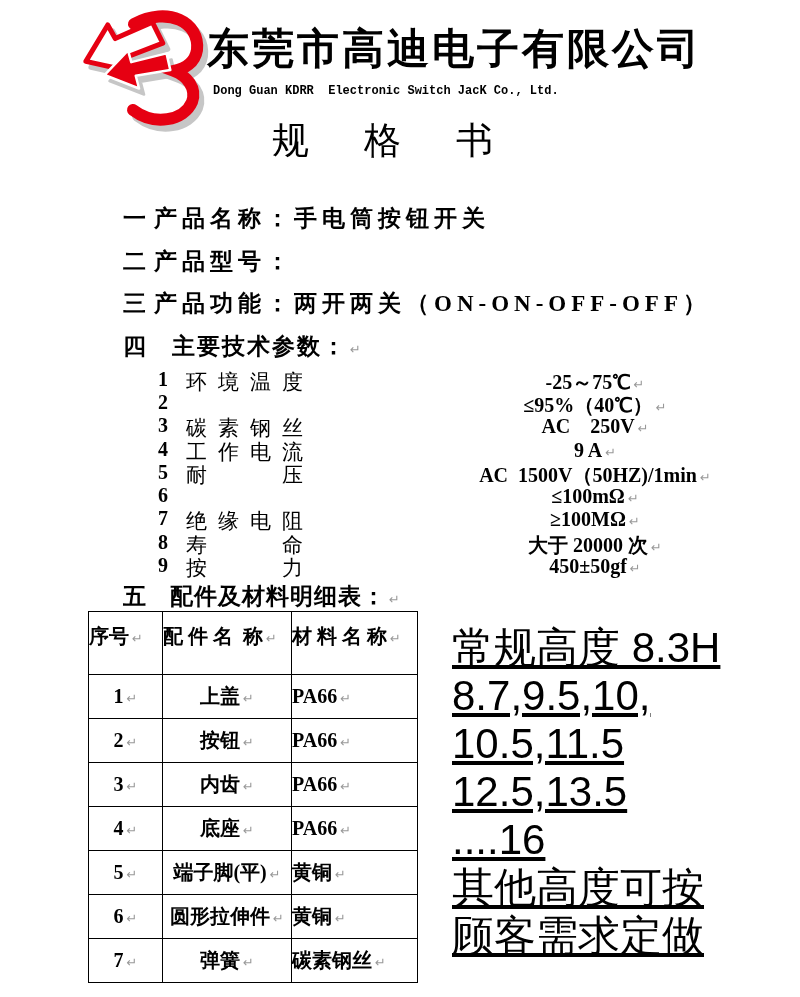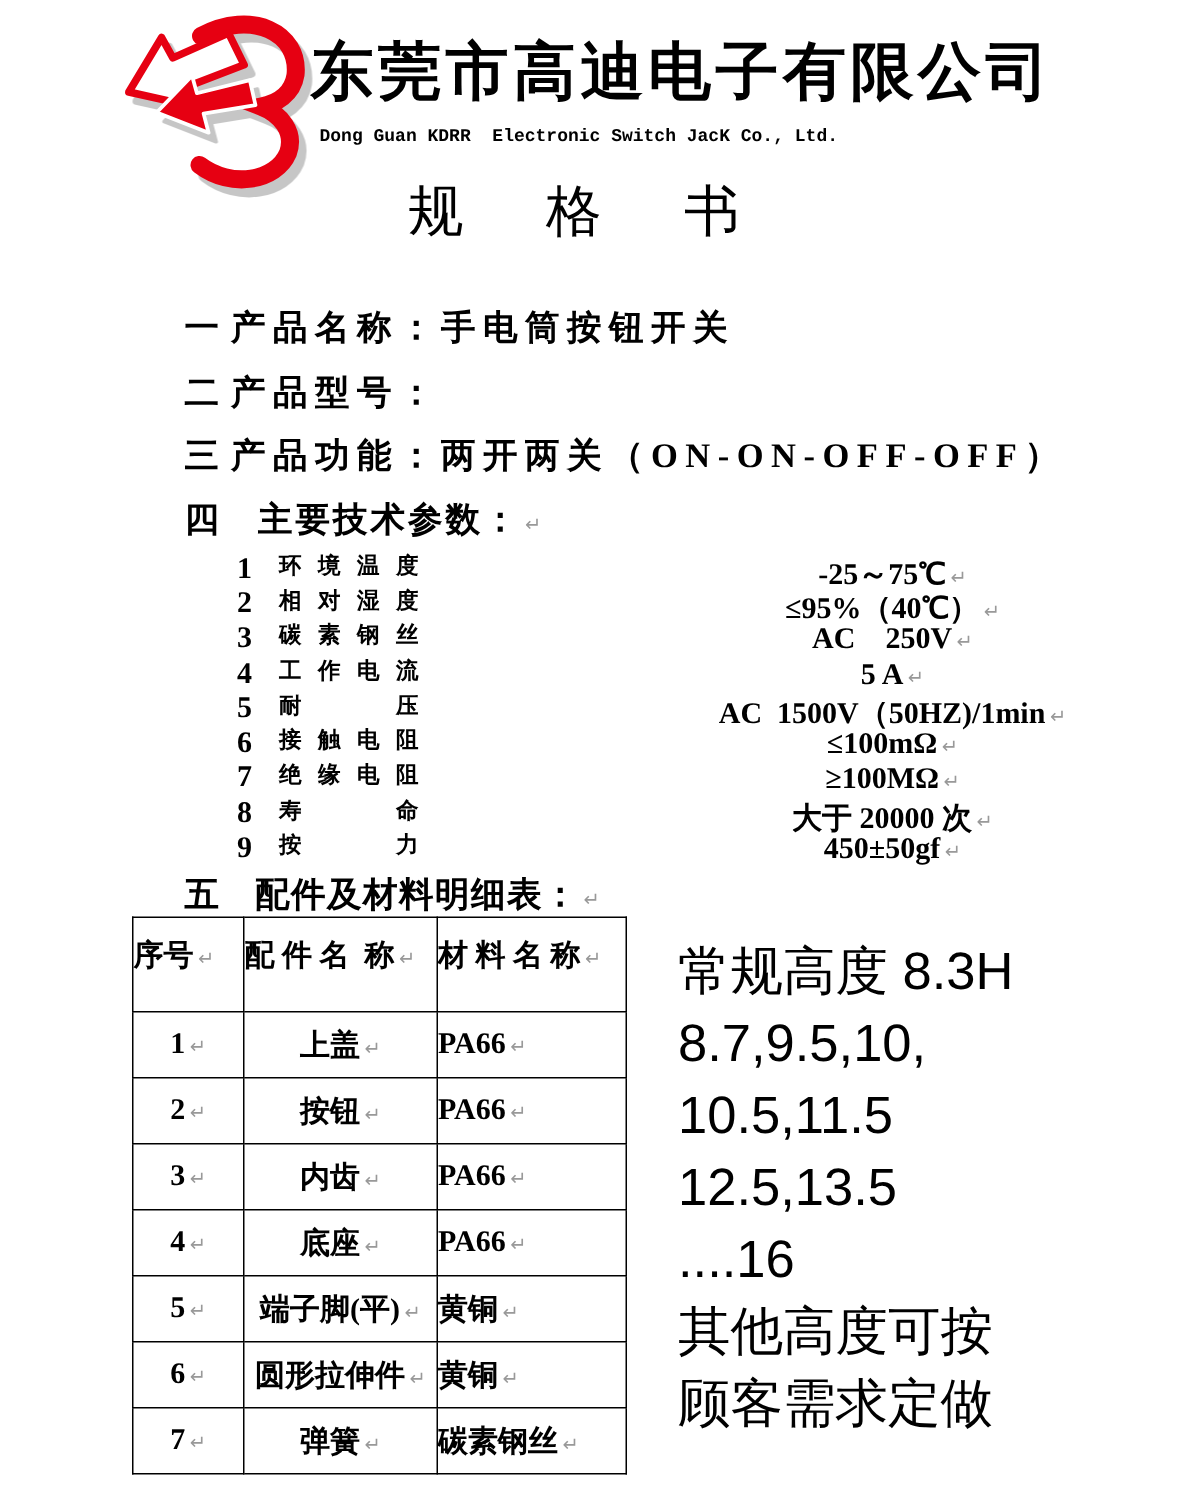--- a/index.html
+++ b/index.html
@@ -21,41 +21,41 @@
   .sec .sec-num{display:inline-block;width:31px;letter-spacing:0;}
   .sec .sec-text{letter-spacing:5px;}
   .sec.wide .sec-num{width:49px;}
   .sec.wide .sec-text{letter-spacing:2px;text-align:right;}
   .sec.five .sec-num{width:47px;}
   .sec.five .sec-text{letter-spacing:1px;}
 
   
   .prow{position:absolute;left:0;width:800px;height:24px;}
   .pno{position:absolute;left:158px;top:0;font-size:20px;font-weight:700;}
-  .pname{position:absolute;left:186px;top:0;font-size:15px;font-weight:700;letter-spacing:11px;white-space:pre;}
+  .pname{position:absolute;left:186px;top:0;font-size:21px;font-weight:400;letter-spacing:11px;white-space:pre;}
   .pvalbox{position:absolute;left:435px;top:1px;width:320px;text-align:center;
         font-size:20px;font-weight:700;white-space:pre;}
 
   
   .pmark{color:#999;font-size:13px;font-weight:400;margin-left:3px;font-family:"DejaVu Sans",sans-serif;}
 
   
   table.parts{position:absolute;left:88px;top:611px;border-collapse:collapse;table-layout:fixed;
         font-size:20px;font-weight:700;}
   table.parts th,table.parts td{border:1.5px solid #000;padding:0;overflow:hidden;white-space:pre;}
   table.parts th{height:51px;vertical-align:top;padding-top:11px;text-align:left;font-size:20px;margin-left:46px;}
   table.parts td{height:43px;vertical-align:middle;}
   .c-no{width:73px;} .c-part{width:128px;} .c-mat{width:125px;}
   th.c-no{padding-left:7px;} th.c-part{padding-left:9px;} th.c-mat{padding-left:8px;}
   td.c-no,td.c-part{text-align:center;}
   td.c-mat{text-align:left;padding-left:10px;}
 
   
   .side-note{position:absolute;left:452px;top:624px;font-family:"Liberation Sans",sans-serif;
-        font-size:35px;font-weight:400;line-height:48px;white-space:nowrap;}
+        font-size:42px;font-weight:400;line-height:48px;white-space:nowrap;text-decoration:underline;}
 </style>
 </head>
 <body>
 
 <div class="page">
 
   <svg class="logo" viewBox="0 0 128 128" xmlns="http://www.w3.org/2000/svg">
     <path d="M56 20 C90 2 122 18 119 46 C117 59 106 65 96 67 C109 72 119 84 114 98 C106 117 76 122 55 106" fill="none" stroke="#e60012" stroke-width="12" stroke-linecap="round"></path>
     <polygon points="6,48 36,18 40,33 80,26 85,49 44,54 48,69" fill="#ffffff" stroke="#e60012" stroke-width="5" stroke-linejoin="round" transform="rotate(-14 45 45)"></polygon>
     <polygon points="26,68 52,46 54,58 90,53 92,70 57,72 59,85" fill="#e60012" stroke="#ffffff" stroke-width="2.5" stroke-linejoin="round" transform="rotate(-6 55 65)"></polygon>
@@ -79,41 +79,39 @@
     <span class="sec-num">四</span><span class="sec-text">主要技术参数：</span><span class="pmark">↵</span>
   </div>
 
   <div class="prow" style="top:368px">
     <span class="pno">1</span>
     <span class="pname">环境温度</span>
     <span class="pvalbox"><span>-25～75℃</span><span class="pmark">↵</span></span>
   </div>
   <div class="prow" style="top:391px">
     <span class="pno">2</span>
-    <span class="pname">相对湿度</span>
     <span class="pvalbox"><span>≤95%（40℃）</span><span class="pmark">↵</span></span>
   </div>
   <div class="prow" style="top:414px">
     <span class="pno">3</span>
     <span class="pname">碳素钢丝</span>
     <span class="pvalbox"><span>AC    250V</span><span class="pmark">↵</span></span>
   </div>
   <div class="prow" style="top:438px">
     <span class="pno">4</span>
     <span class="pname">工作电流</span>
-    <span class="pvalbox"><span>5 A</span><span class="pmark">↵</span></span>
+    <span class="pvalbox"><span>9 A</span><span class="pmark">↵</span></span>
   </div>
   <div class="prow" style="top:461px">
     <span class="pno">5</span>
     <span class="pname">耐　　压</span>
     <span class="pvalbox"><span>AC  1500V（50HZ)/1min</span><span class="pmark">↵</span></span>
   </div>
   <div class="prow" style="top:484px">
     <span class="pno">6</span>
-    <span class="pname">接触电阻</span>
     <span class="pvalbox"><span>≤100mΩ</span><span class="pmark">↵</span></span>
   </div>
   <div class="prow" style="top:507px">
     <span class="pno">7</span>
     <span class="pname">绝缘电阻</span>
     <span class="pvalbox"><span>≥100MΩ</span><span class="pmark">↵</span></span>
   </div>
   <div class="prow" style="top:531px">
     <span class="pno">8</span>
     <span class="pname">寿　　命</span>

